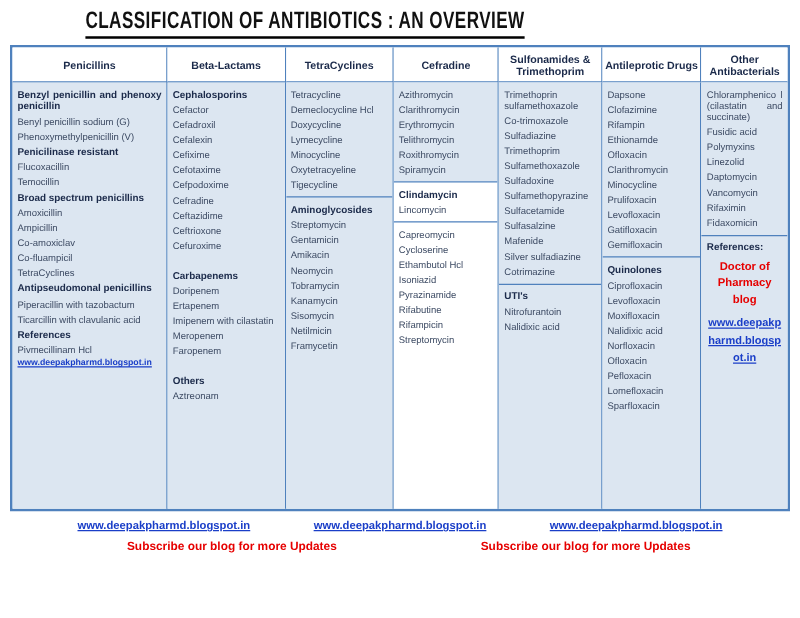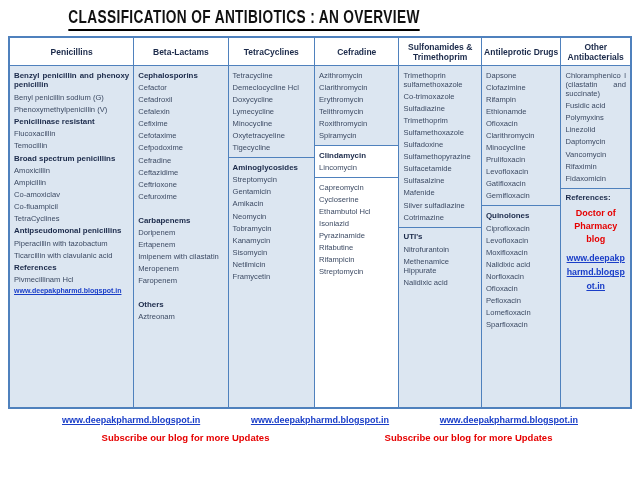--- a/index.html
+++ b/index.html
@@ -178,21 +178,20 @@
         <p class="it n">Sulfamethopyrazine</p>
         <p class="it n">Sulfacetamide</p>
         <p class="it n">Sulfasalzine</p>
         <p class="it n">Mafenide</p>
         <p class="it n">Silver sulfadiazine</p>
         <p class="it n">Cotrimazine</p>
       </div>
       <div class="section blue div-top">
         <p class="it b">UTI's</p>
         <p class="it n">Nitrofurantoin</p>
-        <p class="it n">Methenamice Hippurate</p>
         <p class="it n">Nalidixic acid</p>
       </div>
     </div>
     <div class="bcell">
       <div class="section blue">
         <p class="it n">Dapsone</p>
         <p class="it n">Clofazimine</p>
         <p class="it n">Rifampin</p>
         <p class="it n">Ethionamde</p>
         <p class="it n">Ofloxacin</p>

